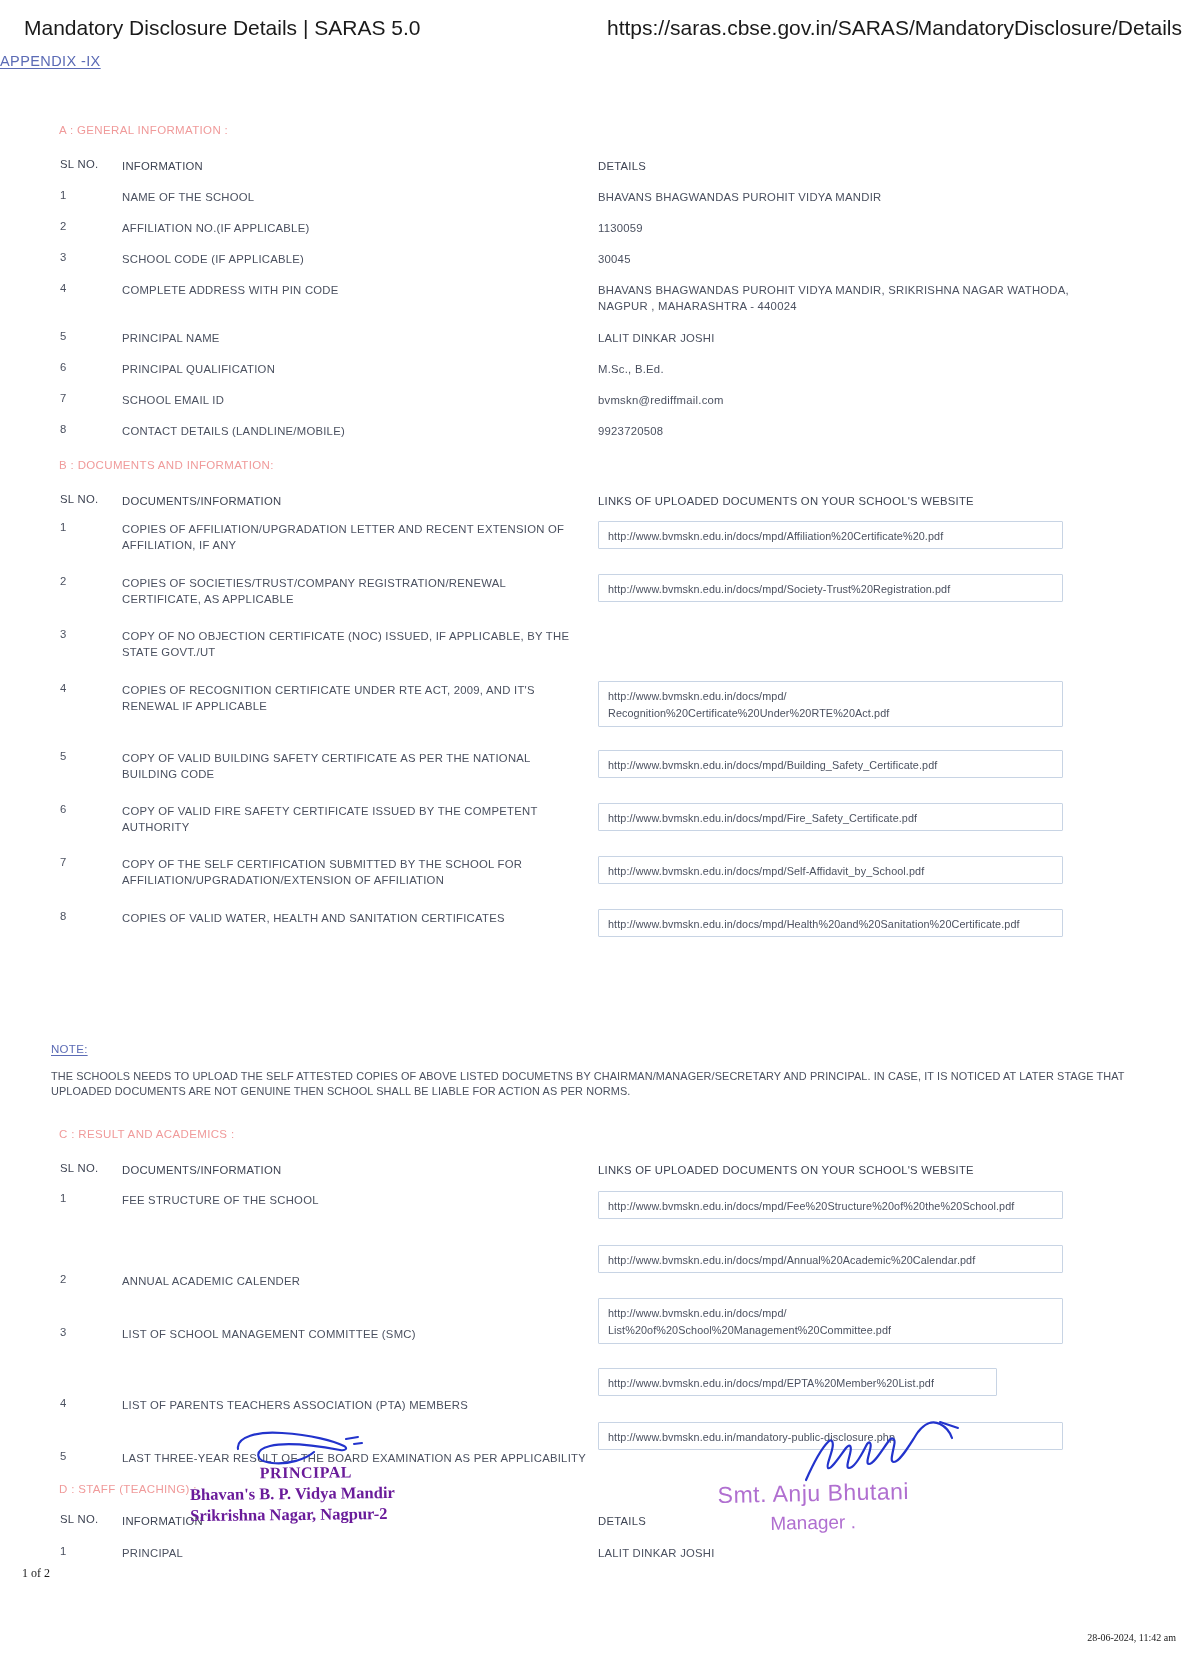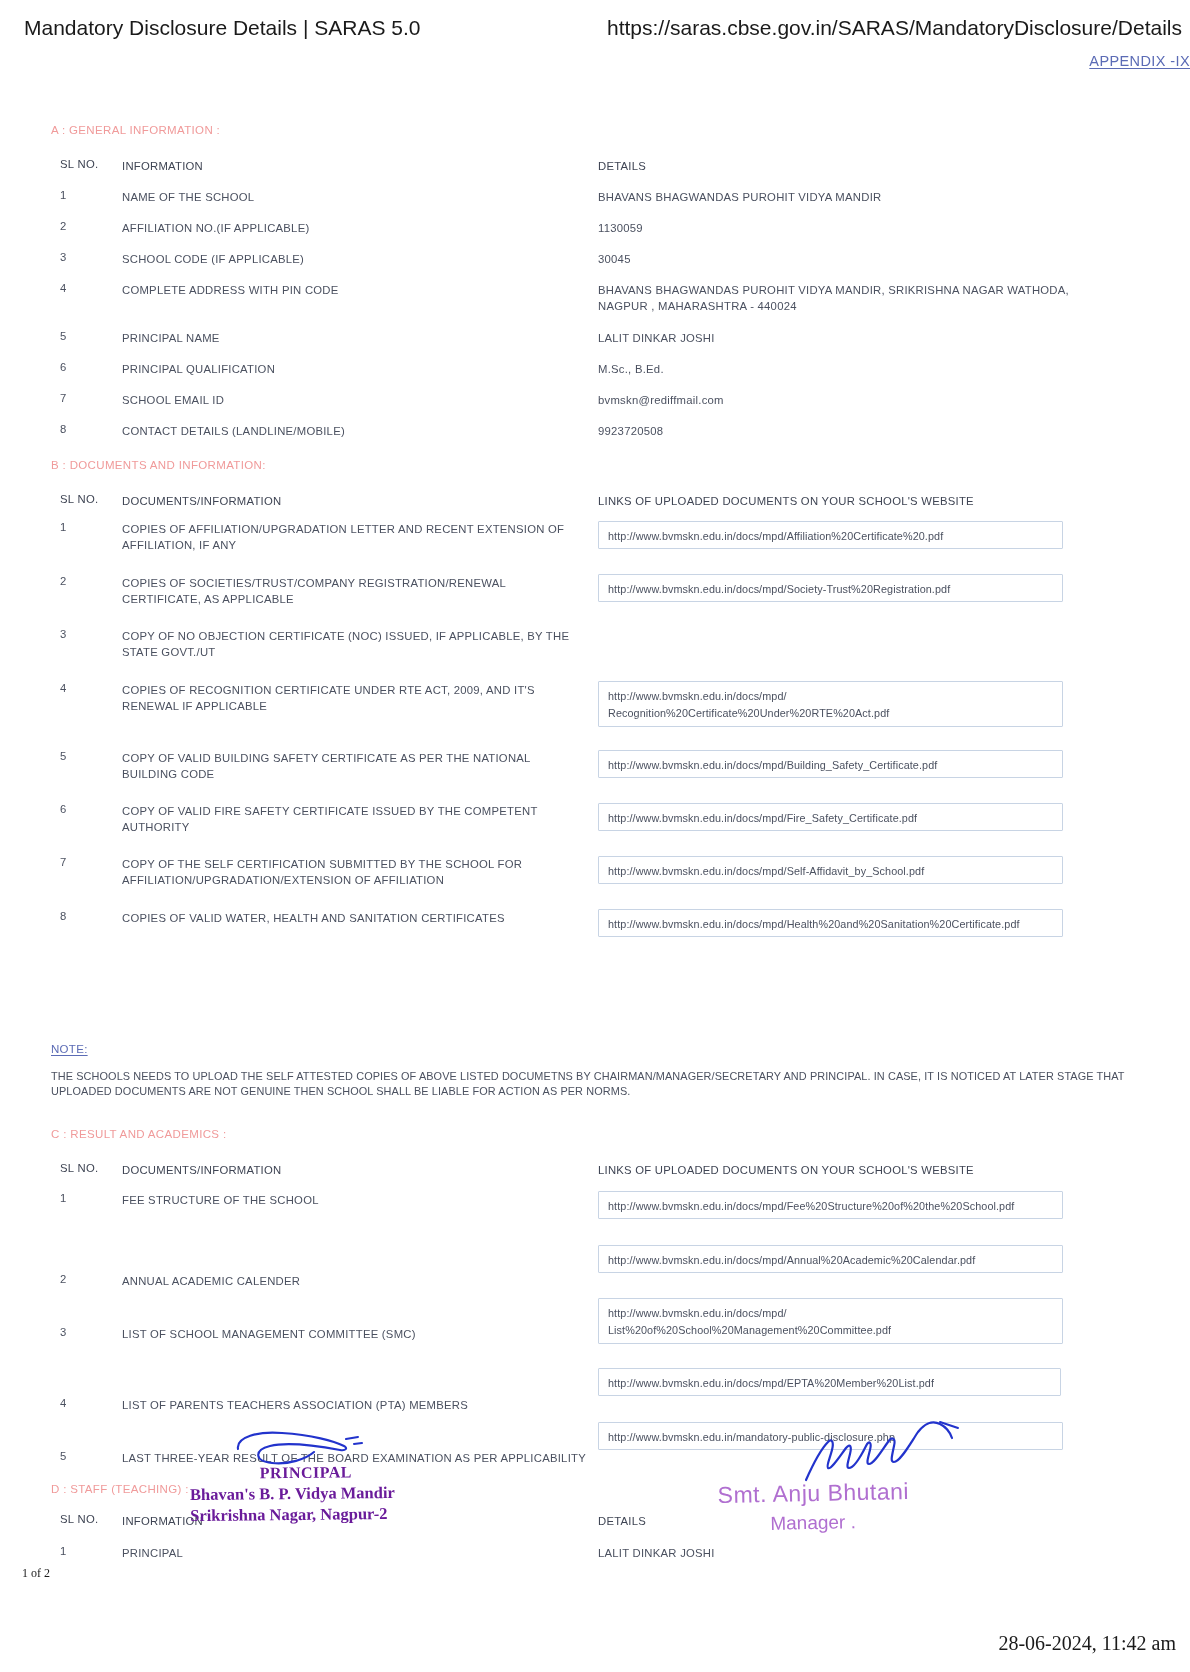--- a/index.html
+++ b/index.html
@@ -43,34 +43,34 @@
     position: absolute;
     right: 8px;
     top: 0;
     white-space: nowrap;
   }
 
   
   .doc-title {
     position: absolute;
     width: 1190px;
-    text-align: right;
+    text-align: left;
     font-size: 14.5px;
     letter-spacing: .4px;
     color: #5b6bb5;
     text-decoration: underline;
     text-underline-offset: 2px;
   }
   #appendix-title { top: 53px; }
   #disclosure-title { top: 89px; }
 
   
   .section-heading {
     position: absolute;
-    left: 51px;
+    left: 59px;
     font-size: 11.5px;
     letter-spacing: .35px;
     color: #f09a9a;
     white-space: nowrap;
   }
 
   
   .row {
     position: absolute;
     left: 0;
@@ -152,21 +152,21 @@
     top: 1566px;
     font-family: "Liberation Serif", serif;
     font-size: 12px;
     color: #1a1a1a;
   }
   #timestamp {
     position: absolute;
     right: 14px;
     top: 1632px;
     font-family: "Liberation Serif", serif;
-    font-size: 20px;
+    font-size: 10px;
     color: #1a1a1a;
   }
 
   
   .stamp-principal {
     position: absolute;
     left: 190px;
     top: 1462px;
     color: #6a1b9a;
     font-family: "Liberation Serif", serif;
@@ -357,21 +357,21 @@
     <span class="c-sl">3</span>
     <span class="c-info">LIST OF SCHOOL MANAGEMENT COMMITTEE (SMC)</span>
   </div>
   <div class="urlbox" style="top:1298px;width:465px;height:46px">http://www.bvmskn.edu.in/docs/mpd/
 List%20of%20School%20Management%20Committee.pdf</div>
 
   <div class="row" style="top:1397px">
     <span class="c-sl">4</span>
     <span class="c-info" style="width:480px">LIST OF PARENTS TEACHERS ASSOCIATION (PTA) MEMBERS</span>
   </div>
-  <div class="urlbox" style="top:1368px;width:463px;height:28px">http://www.bvmskn.edu.in/docs/mpd/EPTA%20Member%20List.pdf</div>
+  <div class="urlbox" style="top:1368px;width:399px;height:28px">http://www.bvmskn.edu.in/docs/mpd/EPTA%20Member%20List.pdf</div>
 
   <div class="row" style="top:1450px">
     <span class="c-sl">5</span>
     <span class="c-info" style="width:490px">LAST THREE-YEAR RESULT OF THE BOARD EXAMINATION AS PER APPLICABILITY</span>
   </div>
   <div class="urlbox" style="top:1422px;width:465px;height:28px">http://www.bvmskn.edu.in/mandatory-public-disclosure.php</div>
 
   <div class="section-heading" style="top:1483px">D : STAFF (TEACHING) :</div>
 
   <div class="row hdr" style="top:1513px">

